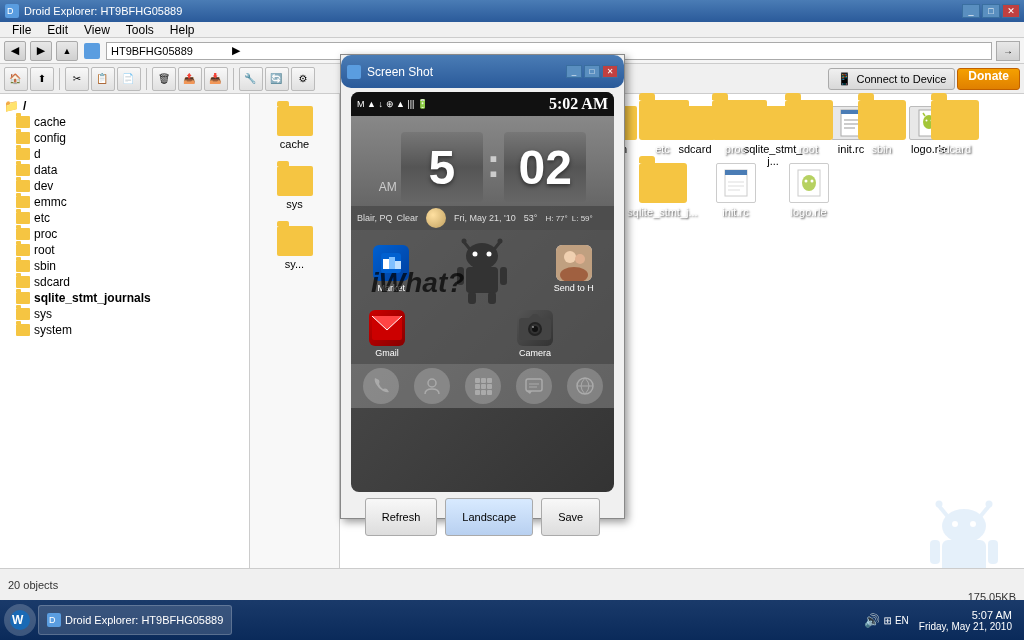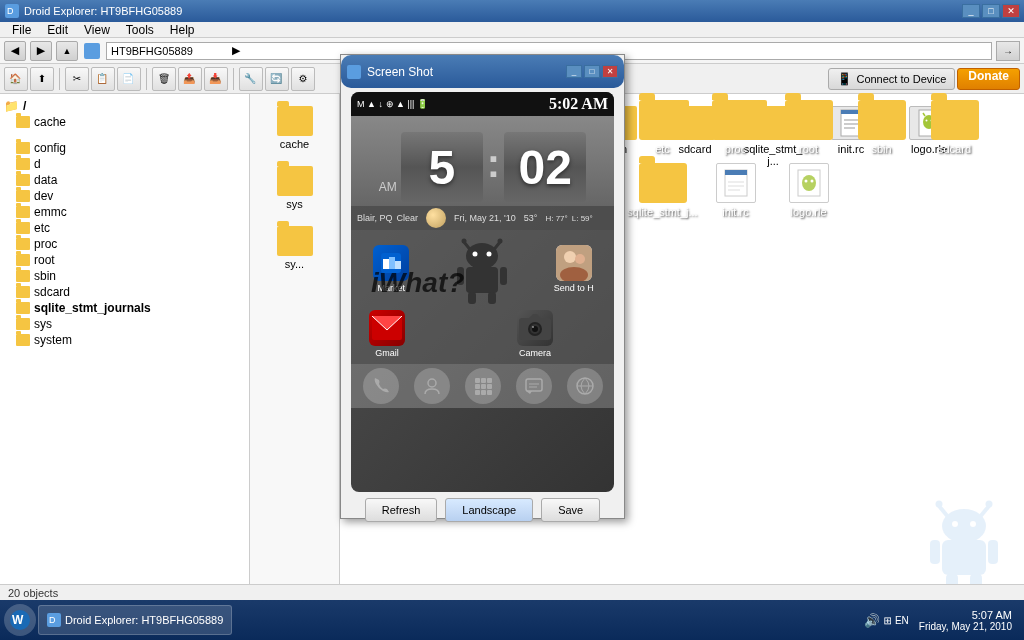--- a/index.html
+++ b/index.html
@@ -171,21 +171,21 @@
       border-radius: 2px; position: relative;
     }
     .file-folder-icon::before {
       content: ''; position: absolute; top: -6px; left: 0;
       width: 14px; height: 6px; background: #f5c542; border-radius: 2px 2px 0 0;
     }
     .file-item-label { font-size: 11px; text-align: center; margin-top: 3px; word-break: break-all; }
 
     
     #status-bar {
-      height: 16px;
+      height: 32px;
       background: #f0f0f0;
       border-top: 1px solid #ccc;
       display: flex;
       align-items: center;
       padding: 0 8px;
       font-size: 11px;
       color: #333;
       position: absolute;
       bottom: 0; left: 0; right: 0;
       z-index: 10;
@@ -379,21 +379,21 @@
     }
 
     
     #dialog-buttons {
       display: flex;
       justify-content: center;
       gap: 8px;
       padding: 6px;
     }
     .dlg-btn {
-      height: 24px; padding: 0 16px;
+      height: 38px; padding: 0 16px;
       background: linear-gradient(to bottom, #f8f8f8, #ddd);
       border: 1px solid #aaa; font-size: 11px; cursor: pointer;
       border-radius: 3px;
     }
     .dlg-btn.active { background: linear-gradient(to bottom, #d8eaff, #b8d0f0); }
 
     
     #desktop-icons {
       position: absolute;
       top: 100px; left: 630px;
@@ -493,21 +493,21 @@
 
   <div id="sidebar">
     <div class="tree-item root-item">
       <span style="margin-right:4px;font-size:12px;">📁</span>
       <span>/</span>
     </div>
     <div class="tree-item" style="padding-left:16px;">
       <span class="folder-icon"></span>
       <span>cache</span>
     </div>
-    <div class="tree-item" style="padding-left:16px;margin-top:10px;">
+    <div class="tree-item" style="padding-left:16px;">
       <span class="folder-icon"></span>
       <span>config</span>
     </div>
     <div class="tree-item" style="padding-left:16px;">
       <span class="folder-icon"></span>
       <span>d</span>
     </div>
     <div class="tree-item" style="padding-left:16px;">
       <span class="folder-icon"></span>
       <span>data</span>

